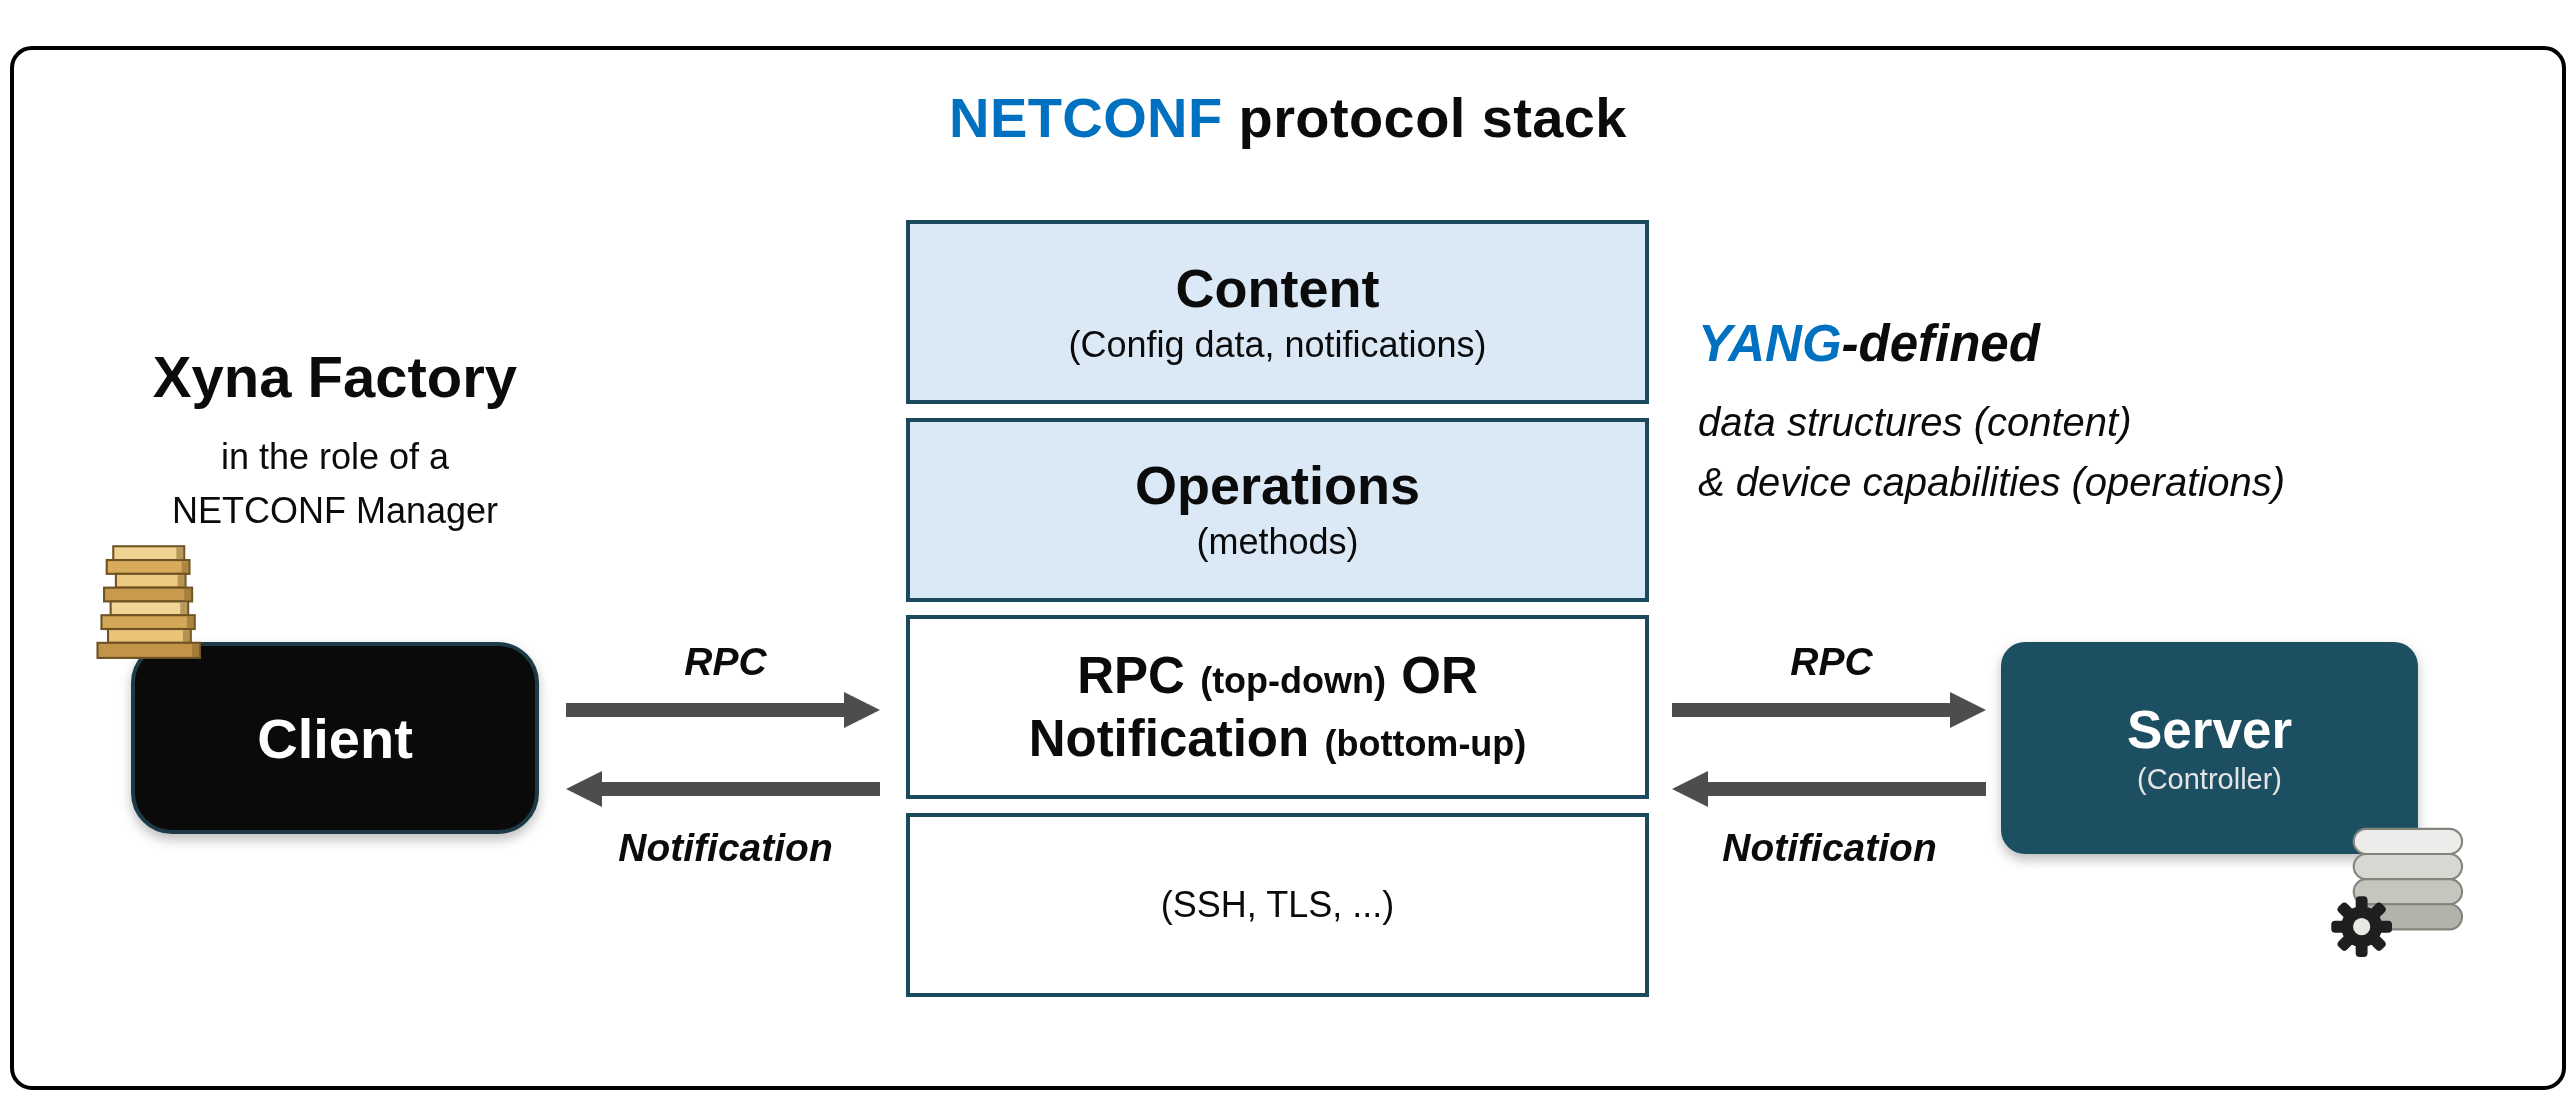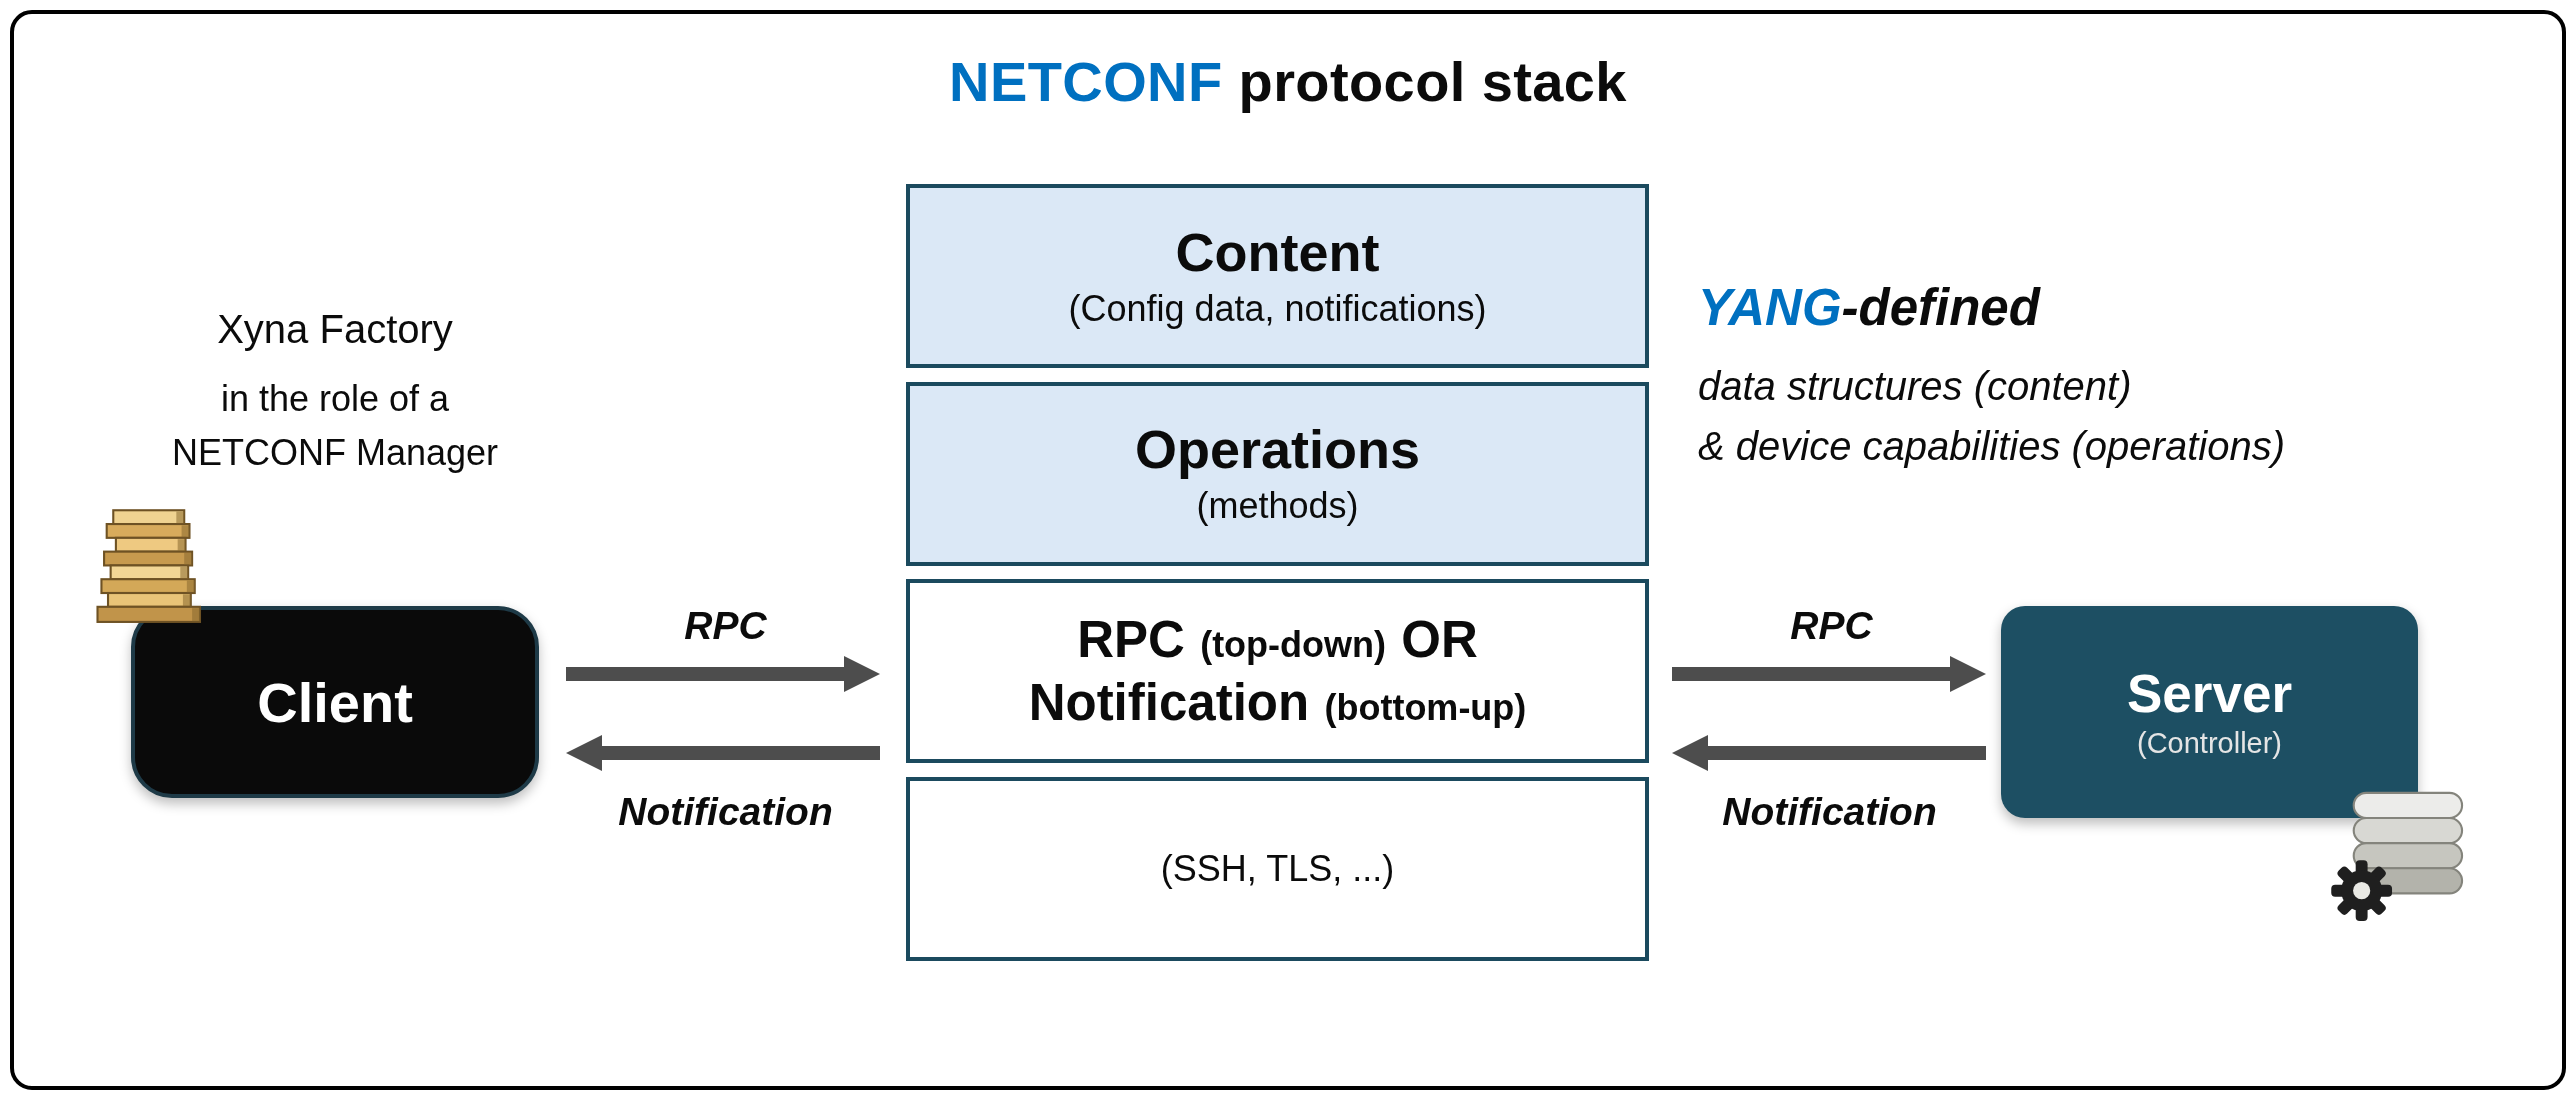--- a/index.html
+++ b/index.html
@@ -3,21 +3,21 @@
 <meta charset="utf-8">
 <style>
   * { box-sizing: border-box; margin: 0; padding: 0; }
   html, body { background: #ffffff; }
   body {
     width: 2576px; height: 1100px;
     position: relative; overflow: hidden;
     font-family: "Liberation Sans", sans-serif;
     color: #0b0b0b;
   }
-  .canvas { position: absolute; inset: 0; }
+  .canvas { position: absolute; inset: 0; margin-top: 36px; }
   .frame {
     position: absolute; inset: 10.2px;
     border: 4.2px solid #000;
     border-radius: 22px;
     background: #fff;
   }
 
   
   .title {
     position: absolute; left: 0; right: 0; top: 49px;
@@ -47,21 +47,21 @@
     line-height: 1.08;
   }
   .msg-big   { font-size: 51px; font-weight: bold; }
   .msg-small { font-size: 36px; font-weight: bold; }
 
   
   .left-caption {
     position: absolute; left: 85px; top: 307px; width: 500px;
     text-align: center;
   }
-  .left-heading { font-size: 40px; font-weight: normal; margin-bottom: 20.4px; }
+  .left-heading { font-size: 58px; font-weight: bold; margin-bottom: 20.4px; }
   .left-sub { font-size: 36px; line-height: 1.5; }
 
   
   .client-node {
     position: absolute; left: 131px; top: 606px; width: 408px; height: 192px;
     background: var(--client-fill, #0a0a0a);
     border: 4.2px solid #1e3a47;
     border-radius: 41px;
     display: flex; align-items: center; justify-content: center;
     box-shadow: 0 5.1px 12px rgba(0,0,0,0.25);

